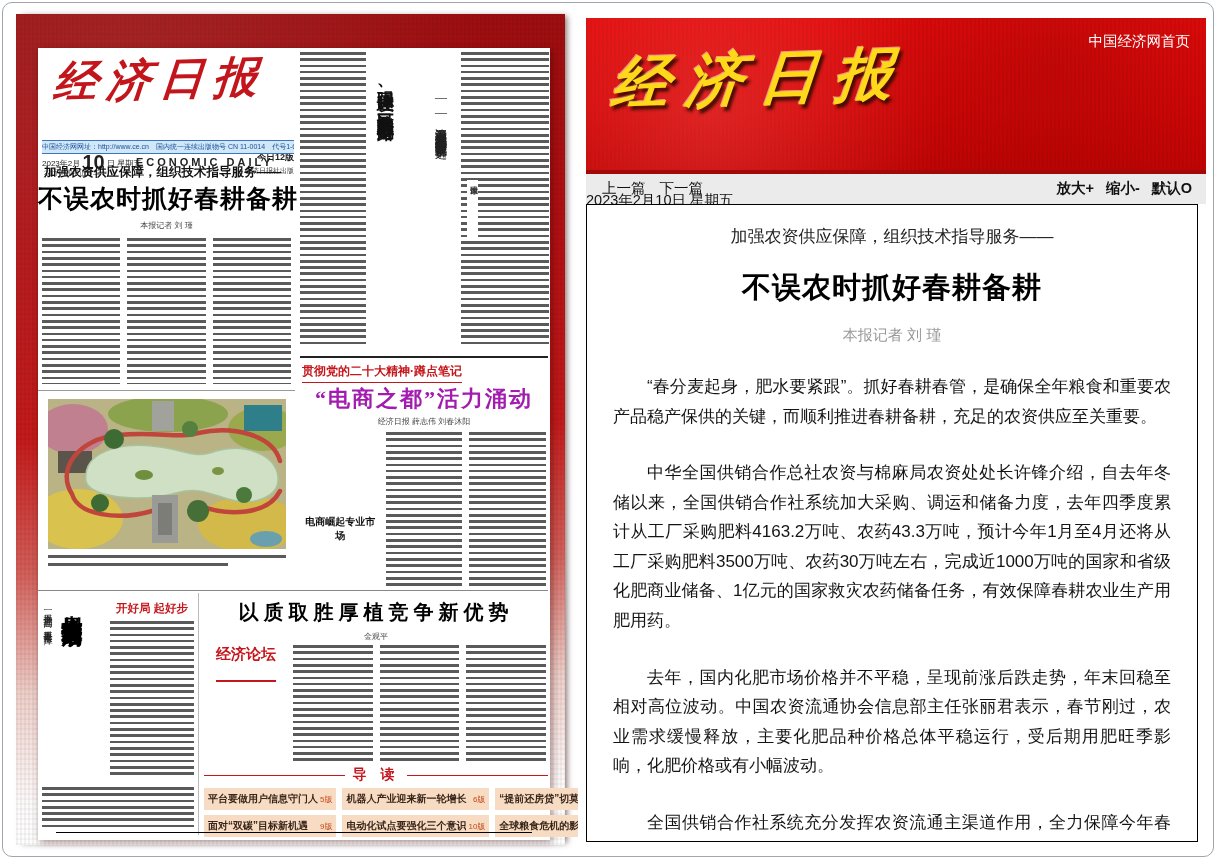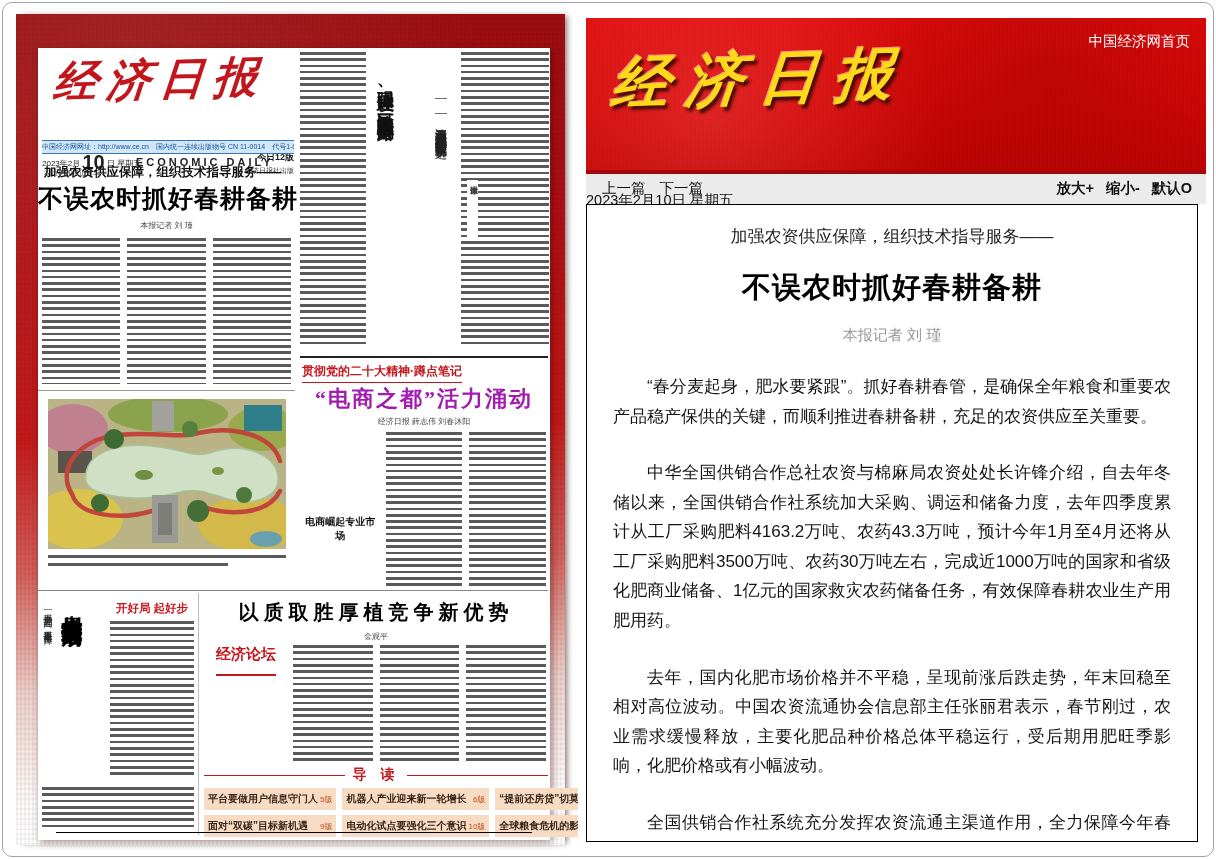--- a/index.html
+++ b/index.html
@@ -86,21 +86,21 @@
   .gz-body{position:absolute;left:72px;top:28px;width:84px;height:158px;}
   .gz-foot{position:absolute;left:4px;top:194px;width:152px;height:42px;}
 
   .quality{position:absolute;left:166px;top:2px;width:344px;height:172px;}
   .q-title{position:absolute;left:0;top:6px;width:100%;text-align:center;font-size:20px;font-weight:bold;
     color:#000;letter-spacing:5px;white-space:nowrap;}
   .q-byline{position:absolute;left:0;top:38px;width:100%;text-align:center;font-size:8px;color:#444;}
   .q-cols{position:absolute;left:2px;top:52px;right:2px;bottom:4px;display:flex;gap:7px;}
   .q-cols > div{flex:1;}
   .q-label{font-size:15px;font-weight:bold;color:#c5161c;border-bottom:2px solid #c5161c;
-    padding-bottom:10px;margin-bottom:2px;text-align:center;background:none;}
+    padding-bottom:16px;margin-bottom:2px;text-align:center;background:none;}
 
   .guide{position:absolute;left:166px;top:176px;width:344px;height:66px;}
   .guide-head{display:flex;align-items:center;gap:8px;height:16px;}
   .guide-head .line{flex:1;height:0;border-top:1.5px solid #c5161c;}
   .guide-title{font-size:14px;font-weight:bold;color:#c5161c;letter-spacing:5px;white-space:nowrap;}
   .guide-grid{display:grid;grid-template-columns:1fr 1fr 1fr;gap:5px 6px;margin-top:5px;}
   .guide-item{background:#f7dcc3;height:22px;display:flex;align-items:center;padding:0 4px;}
   .guide-item .t{flex:1;font-size:10px;font-weight:bold;color:#38251a;white-space:nowrap;overflow:hidden;}
   .guide-item .p{font-size:8px;color:#c34a18;margin-left:2px;white-space:nowrap;}
 

